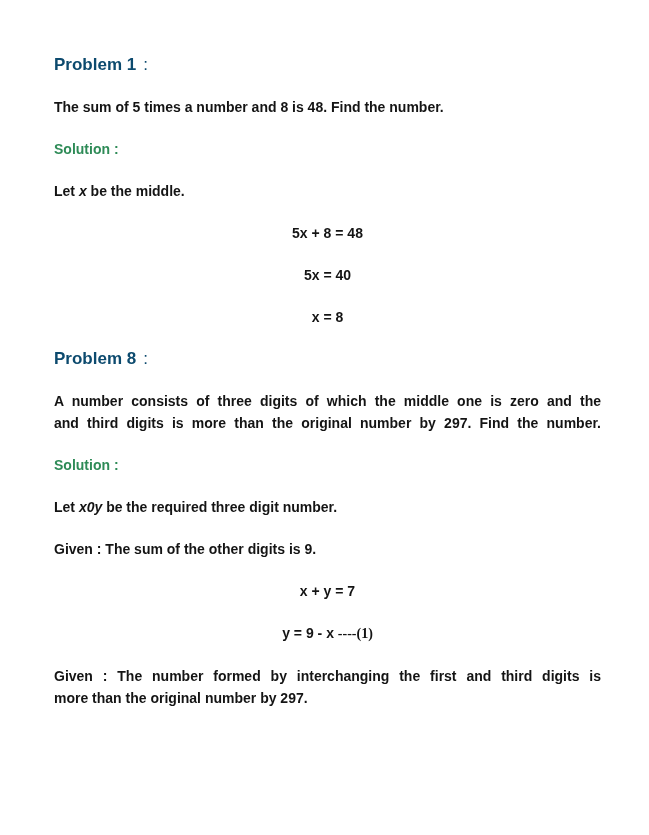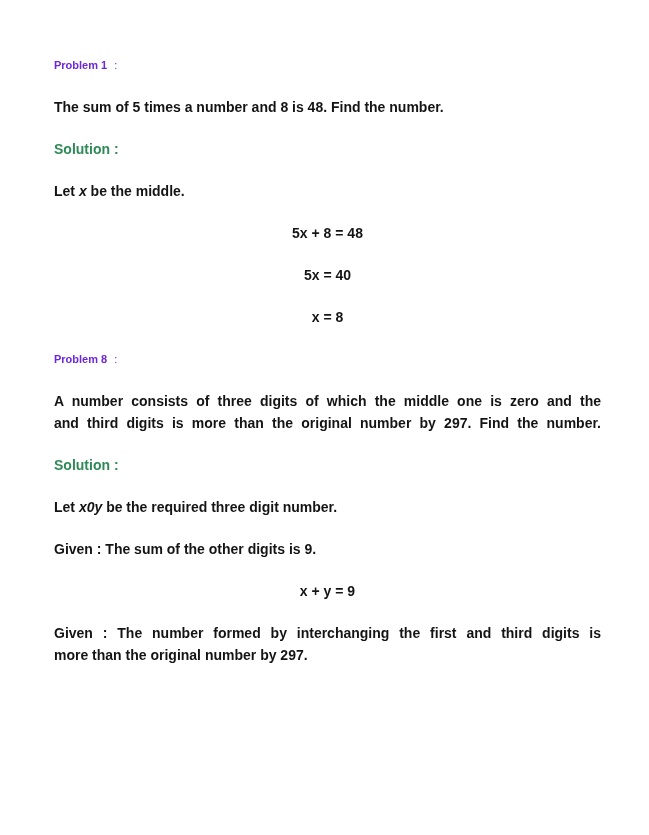--- a/index.html
+++ b/index.html
@@ -8,21 +8,21 @@
     min-height: 835px;
     box-sizing: border-box;
     padding: 54px 48px 40px 54px;
     background: #ffffff;
     font-family: "Liberation Sans", sans-serif;
     font-size: 14px;
     color: #141414;
   }
   .block { line-height: 22px; margin-bottom: 20px; font-weight: bold; }
   .para .line { line-height: 22px; }
-  .heading { font-weight: bold; font-size: 11px; color: #6d28d9; }
+  .heading { font-weight: bold; font-size: 17px; color: #0c4a6e; }
   .heading .colon { font-weight: normal; margin-left: 7px; }
   .solution { color: var(--solution-green, #2e8b57); }
   .eq { text-align: center; }
   .just { text-align: justify; text-align-last: justify; }
   .var { font-style: italic; }
   .serif { font-family: "Liberation Serif", serif; }
 </style>
 </head>
 <body style="background: rgb(255, 255, 255);">
 
@@ -55,21 +55,24 @@
   </div>
 
   <div class="block solution">Solution :</div>
 
   <div class="block">
     <span>Let </span><span class="var">x0y</span><span> be the required three digit number.</span>
   </div>
 
   <div class="block">Given : The sum of the other digits is 9.</div>
 
-  <div class="block eq">x + y = 9</div>
+  <div class="block eq">x + y = 7</div>
 
+  <div class="block eq">
+    <span>y = 9 - x </span><span class="serif">----(1)</span>
+  </div>
 
   <div class="block para">
     <div class="line just">Given : The number formed by interchanging the first and third digits is</div>
     <div class="line">more than the original number by 297.</div>
   </div>
 
 </div>
 
 </body></html>

